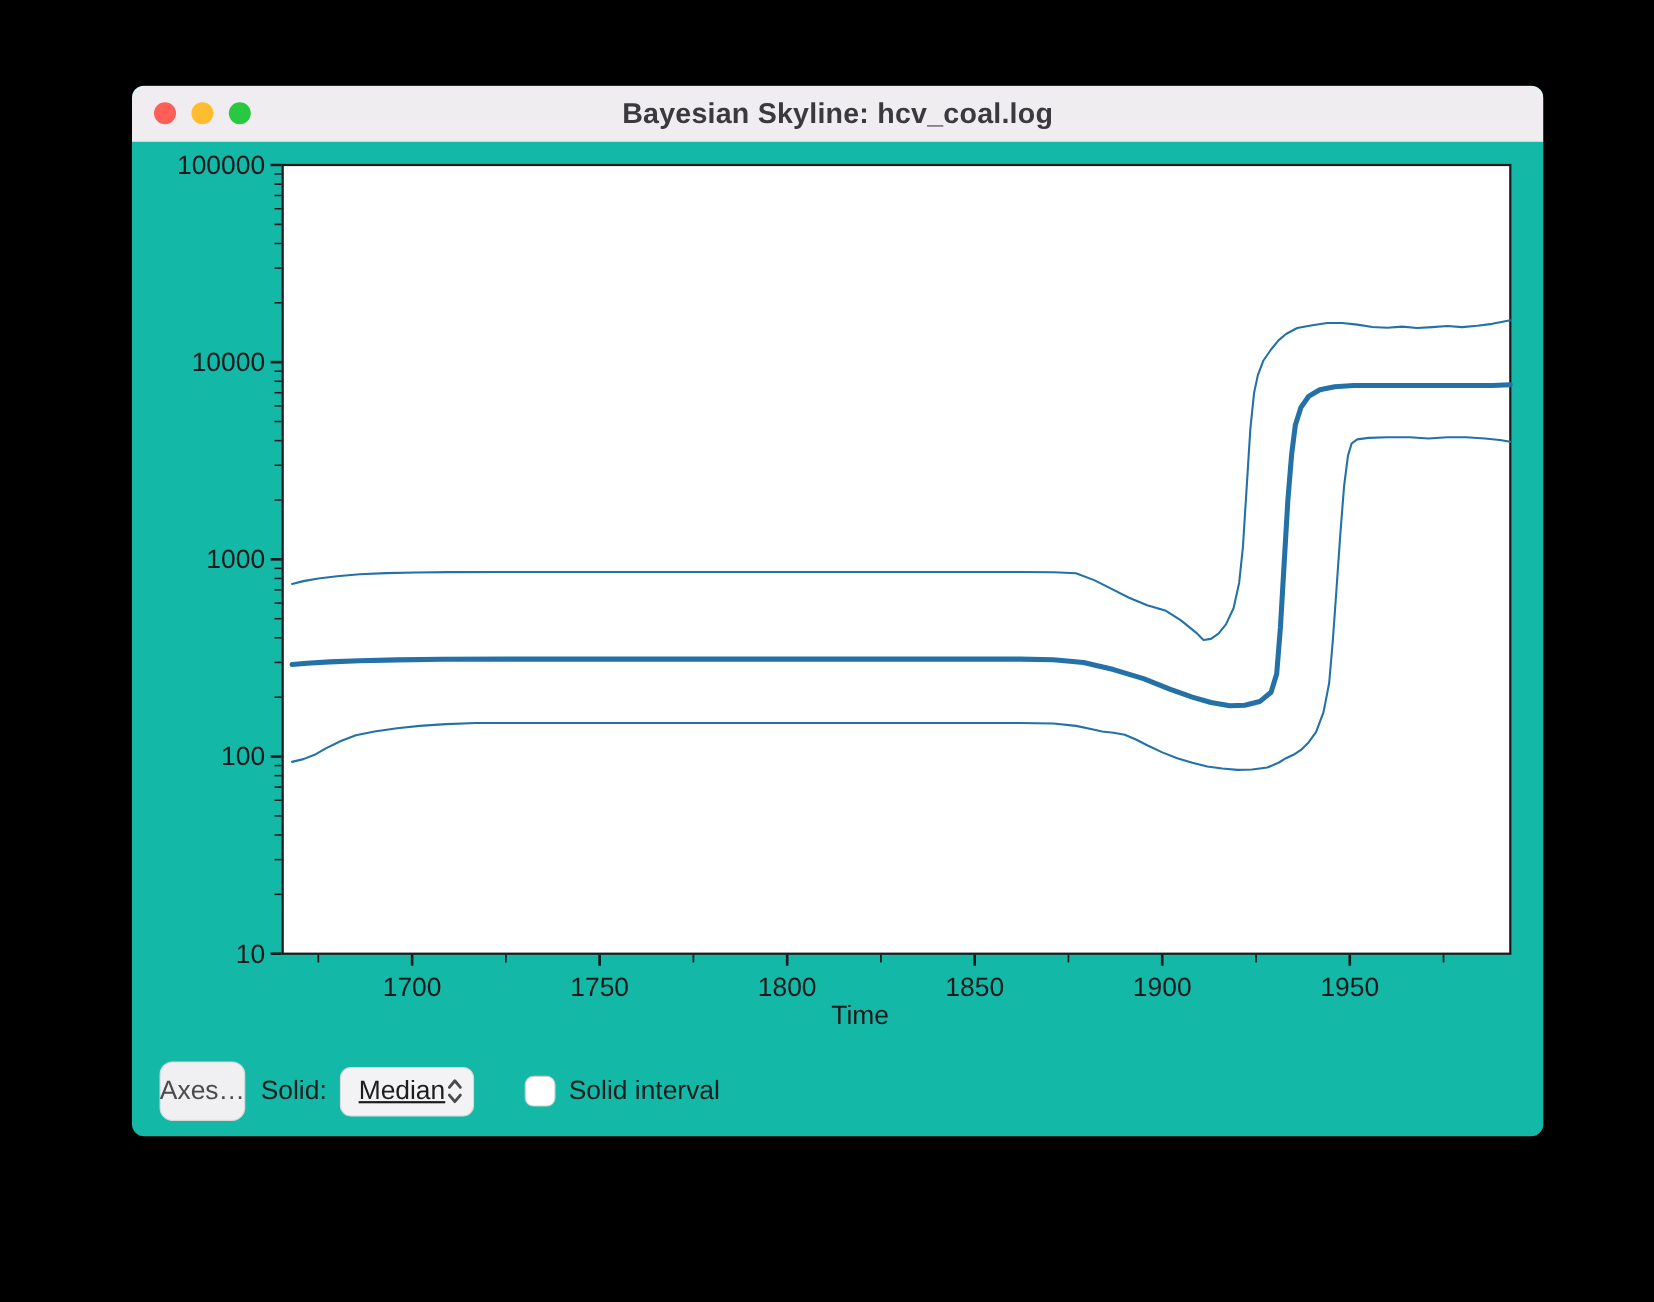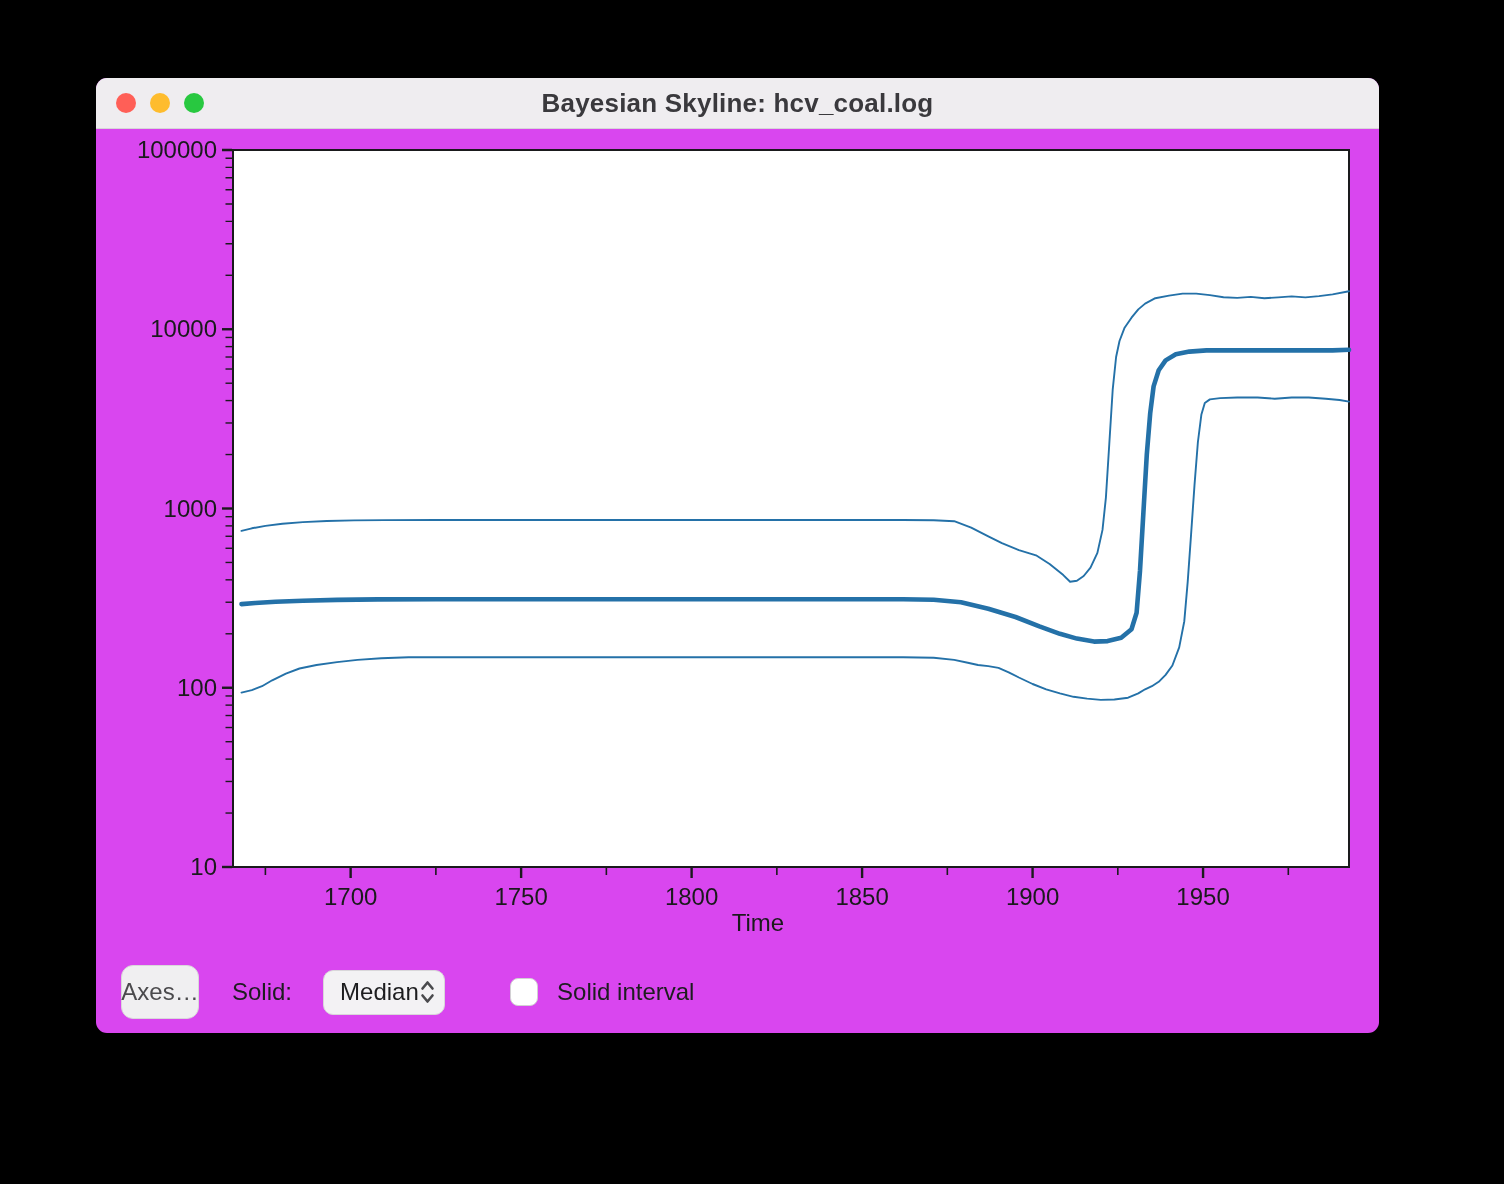--- a/index.html
+++ b/index.html
@@ -2,56 +2,56 @@
 <html><head>
 <meta charset="utf-8">
 <style>
   html,body { margin:0; padding:0; }
   body {
     width:1504px; height:1184px; position:relative; overflow:hidden;
     background:#000;
     font-family:"Liberation Sans", sans-serif;
   }
   .window {
-    position:absolute; left:96px; top:78px; width:1283px; height:955px;
-    background:#d946ef; border-radius:11px; overflow:hidden;
+    position:absolute; left:120px; top:78px; width:1283px; height:955px;
+    background:#14b8a6; border-radius:11px; overflow:hidden;
     box-shadow:0 30px 70px rgba(0,0,0,.65), 0 0 1px rgba(0,0,0,.5);
   }
   .titlebar {
     position:relative; height:50px; background:#efedf0;
     border-bottom:1px solid #d7d5d8;
     display:flex; align-items:center; justify-content:center;
   }
   .lights { position:absolute; left:20px; top:0; height:100%; display:flex; align-items:center; gap:14px; }
   .light { width:20px; height:20px; border-radius:50%; }
   .title { font-size:26px; font-weight:bold; color:#3a393d; letter-spacing:.2px; }
   .content { position:relative; width:1283px; height:904px; }
   svg.chart { position:absolute; left:0; top:0; display:block; }
   svg.chart text { font-family:"Liberation Sans", sans-serif; fill:#1a1a1c; }
 
-  .controls { position:absolute; left:25px; top:835px; height:56px; display:flex; align-items:center;gap:19px; }
+  .controls { position:absolute; left:25px; top:835px; height:56px; display:flex; align-items:center; }
   .axes-btn {
     width:78px; height:54px; border-radius:12px; box-sizing:border-box;
     background:#f0eff1; border:1.5px solid #d9d7da;
     font-family:"Liberation Sans", sans-serif; font-size:24px; color:#4b4a4d;
     display:flex; align-items:center; justify-content:center; padding:0;
   }
   .show-label { margin-left:14px; font-size:24px; color:#1d1d1f; }
   .dropdown {
     margin-left:12px; width:122px; height:45px; border-radius:10px; box-sizing:border-box;
     background:#f3f2f4; border:1.5px solid #d9d7da;
     display:flex; align-items:center; padding-left:16px;
-    font-size:24px; color:#1d1d1f;
+    font-size:24px; color:#1d1d1f;text-decoration:underline;
   }
   .chevrons { margin-left:auto; margin-right:8px; display:flex; align-items:center; }
   .checkbox {
     margin-left:46px; width:28px; height:28px; border-radius:8px; box-sizing:border-box;
     background:#ffffff; border:1.5px solid #d2d0d3;
   }
-  .cb-label { font-size:24px; color:#1d1d1f; }
+  .cb-label { margin-left:12px; font-size:24px; color:#1d1d1f; }
 </style>
 </head>
 <body>
 
 <div class="window">
   <div class="titlebar">
     <div class="lights">
       <span class="light" style="background: rgb(255, 95, 87);"></span>
       <span class="light" style="background: rgb(254, 188, 46);"></span>
       <span class="light" style="background: rgb(40, 200, 64);"></span>

